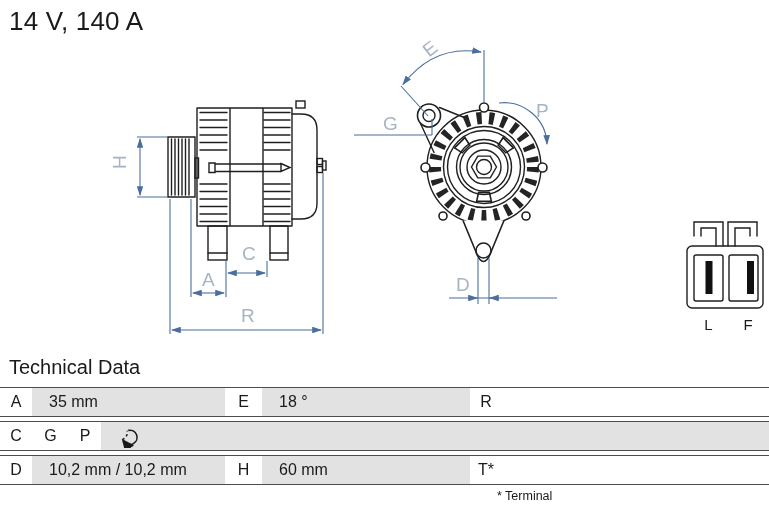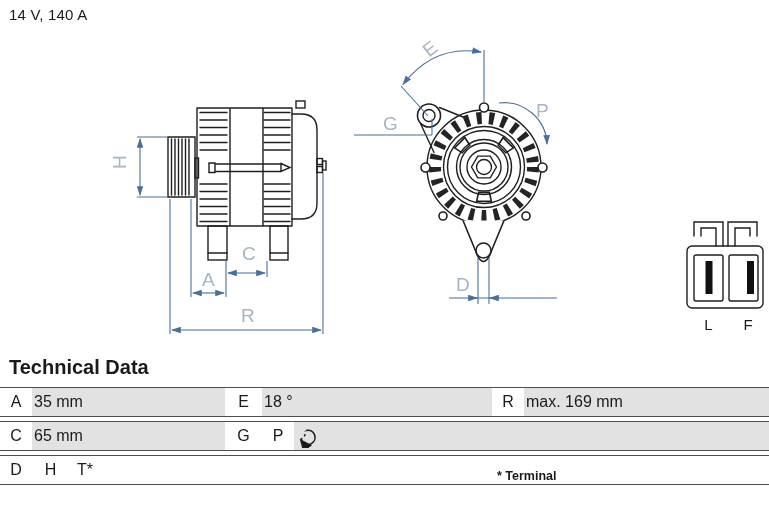--- a/index.html
+++ b/index.html
@@ -1,29 +1,29 @@
 <!DOCTYPE html>
 <html><head>
 <meta charset="utf-8">
 <style>
   html,body{margin:0;padding:0}
   body{width:769px;height:511px;position:relative;background:#fff;
        font-family:"Liberation Sans",sans-serif;color:#1a1a1a;overflow:hidden}
-  .title{position:absolute;left:9px;top:6px;font-size:15px;letter-spacing:.2px}
+  .title{position:absolute;left:9px;top:6px;font-size:26px;letter-spacing:.2px}
   svg.drawing{position:absolute;left:0;top:0}
-  .heading{position:absolute;left:9px;top:356px;font-size:20px;font-weight:700}
+  .heading{position:absolute;left:9px;top:356px;font-size:20px;font-weight:400}
   .ttable{position:absolute;left:0;top:387px;width:769px}
   .t-row{display:flex;height:30px;box-sizing:border-box;margin-bottom:4px;
          border-top:1px solid #4d4d4d;border-bottom:1px solid #4d4d4d;background:#fff}
   .cell{box-sizing:border-box;height:28px;line-height:28px;font-size:16px;white-space:nowrap;overflow:hidden}
   .k{text-align:center;background:#fff}
-  .v{background:#e2e2e2;padding-left:2px}
-  .k0{width:32px}.v0{width:193px}.k1{width:37px}.v1{width:230px}.k2{width:32px}.v2{flex:1}
+  .v{background:#e2e2e2;padding-left:17px}
+  .k0{width:32px}.v0{width:193px}.k1{width:37px}.v1{width:208px}.k2{width:32px}.v2{flex:1}
   .roticon{position:relative;top:5px}
-  .footnote{position:absolute;left:497px;top:469px;font-size:12.5px;font-weight:700}
+  .footnote{position:absolute;left:497px;top:489px;font-size:12.5px;font-weight:400}
   
   .ink{stroke:#1f1f1f;fill:none;stroke-width:1.4;stroke-linecap:round}
   .inkfill{stroke:#1f1f1f;fill:#fff;stroke-width:1.6}
   .dim{stroke:#4a6f9d;fill:none;stroke-width:1.1}
   .lbl{fill:#a8b4c4;font-size:19px;font-family:"Liberation Sans",sans-serif}
   .pin{fill:#1a1a1a;font-size:15px;font-family:"Liberation Sans",sans-serif;text-anchor:middle}
 </style>
 </head>
 <body>
 
@@ -163,40 +163,40 @@
 
 <div class="heading">Technical Data</div>
 
 <div class="ttable">
   <div class="t-row">
     <div class="cell k k0">A</div>
     <div class="cell v v0">35 mm</div>
     <div class="cell k k1">E</div>
     <div class="cell v v1">18 °</div>
     <div class="cell k k2">R</div>
-    <div class="cell v v2">max. 169 mm</div>
   </div>
   <div class="t-row">
     <div class="cell k k0">C</div>
-    <div class="cell v v0">65 mm</div>
     <div class="cell k k1">G</div>
     <div class="cell k k2">P</div>
     <div class="cell v v2">
       <svg class="roticon" width="24" height="21" viewBox="0 0 24 21">
         <defs>
           <marker id="ak" markerWidth="8" markerHeight="7" refX="5.5" refY="3.5" orient="auto">
             <path d="M0 0 L8 3.5 L0 7 Z" fill="#1a1a1a"></path>
           </marker>
         </defs>
         <path d="M10.25 3.4 A7.2 7.2 0 1 1 6.2 14.9" fill="none" stroke="#1a1a1a" stroke-width="1.6" marker-end="url(#ak)"></path>
         <path d="M4.55 12.36 A7.2 7.2 0 0 0 9.04 3.73" fill="none" stroke="#1a1a1a" stroke-width="1.5" stroke-dasharray="2.2 2.6"></path>
       </svg>
       <span></span>
     </div>
   </div>
   <div class="t-row">
     <div class="cell k k0">D</div>
+    <div class="cell v v0">10,2 mm / 10,2 mm</div>
     <div class="cell k k1">H</div>
+    <div class="cell v v1">60 mm</div>
     <div class="cell k k2">T*</div>
   </div>
 </div>
 
 <div class="footnote">* Terminal</div>
 
 </body></html>

